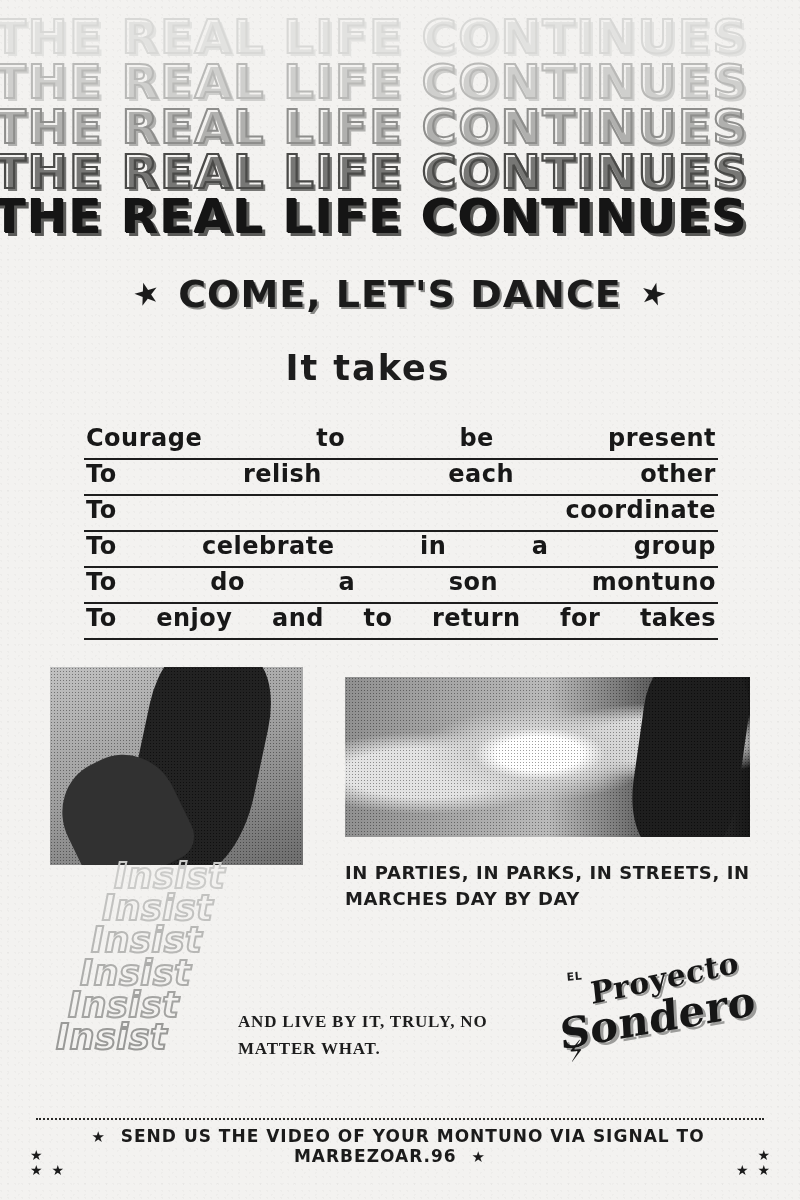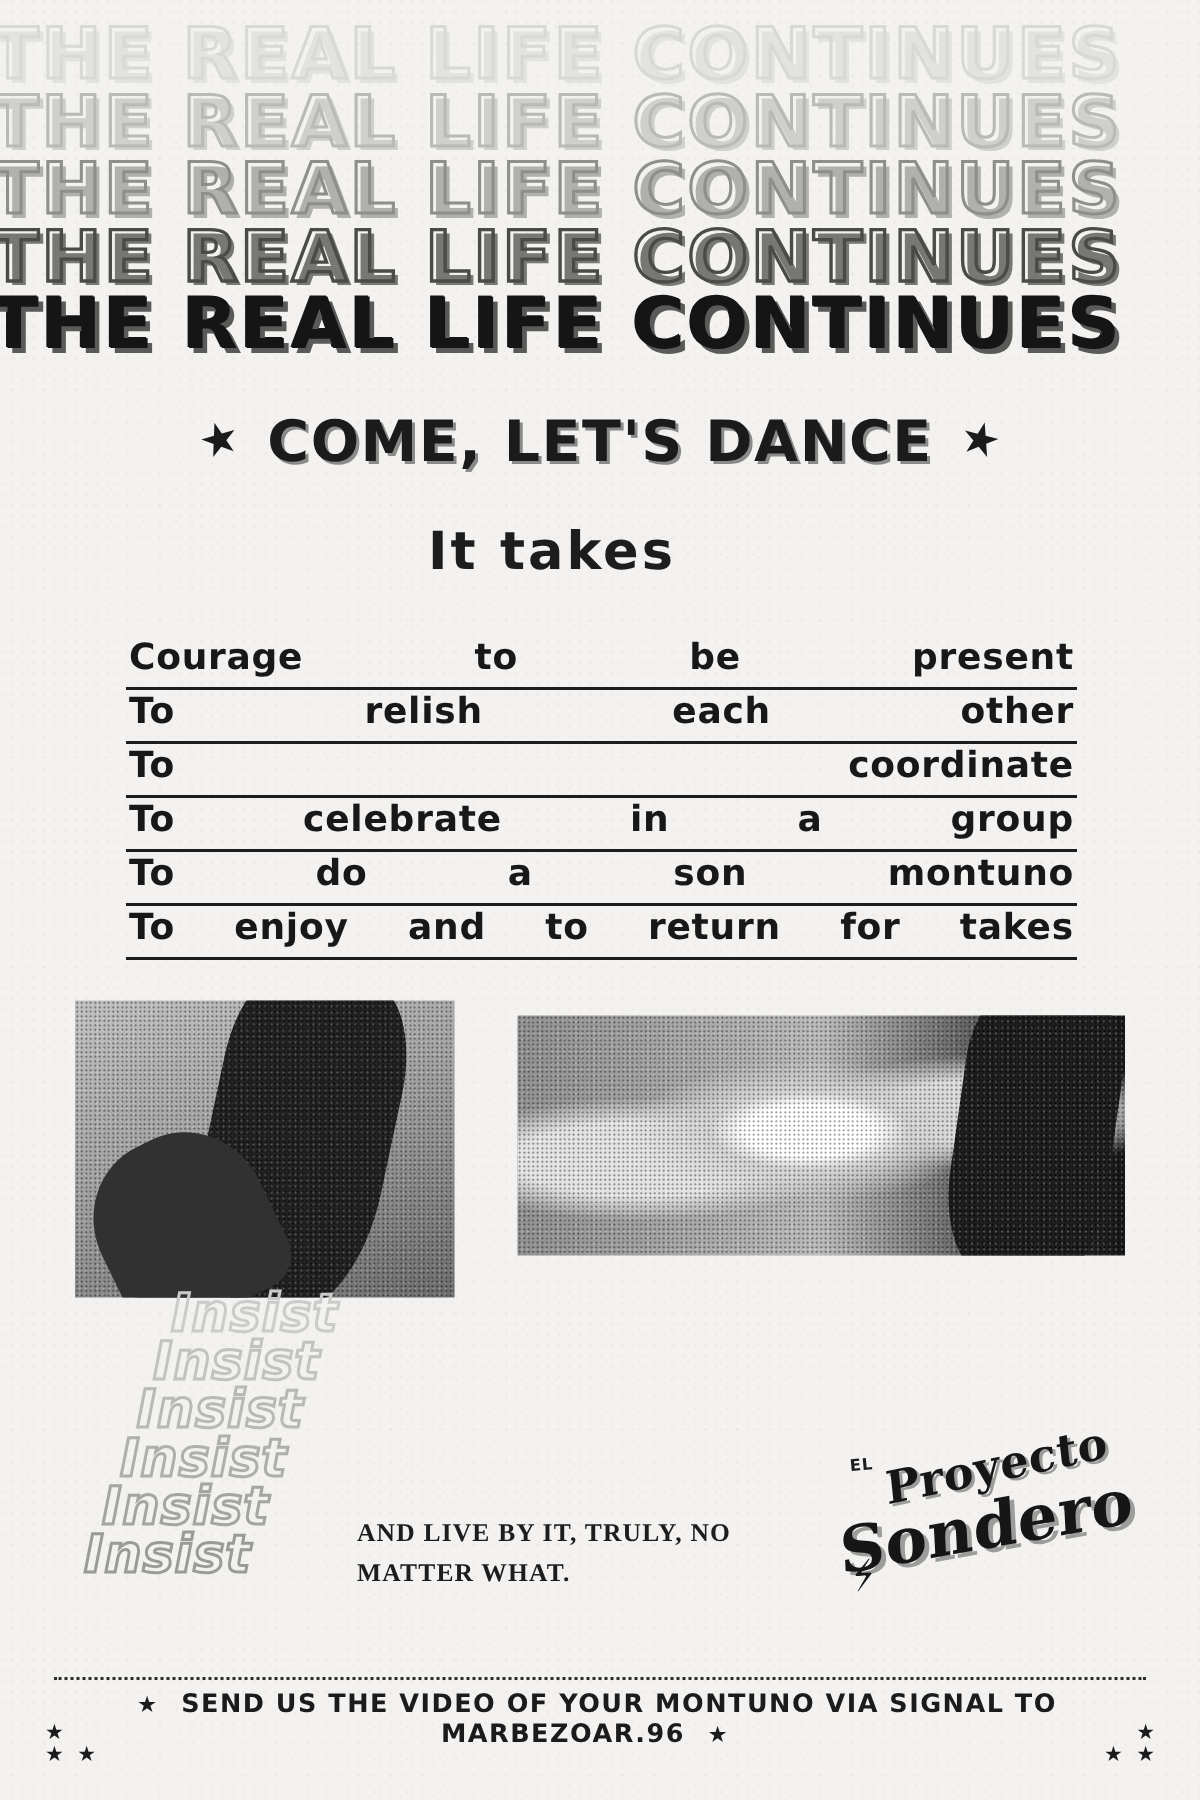--- a/index.html
+++ b/index.html
@@ -332,20 +332,21 @@
 
   <div class="insist-stack">
     <div class="insist">Insist</div>
     <div class="insist">Insist</div>
     <div class="insist">Insist</div>
     <div class="insist">Insist</div>
     <div class="insist">Insist</div>
     <div class="insist">Insist</div>
   </div>
 
+  <div class="places">IN PARTIES, IN PARKS, IN STREETS, IN MARCHES DAY BY DAY</div>
 
   <div class="live">AND LIVE BY IT, TRULY, NO MATTER WHAT.</div>
 
   <div class="logo">
     <span class="el">EL</span>
     <span class="w1">Proyecto</span>
     <span class="w2">Sondero</span>
     <span class="bolt">⚡</span>
   </div>
 

